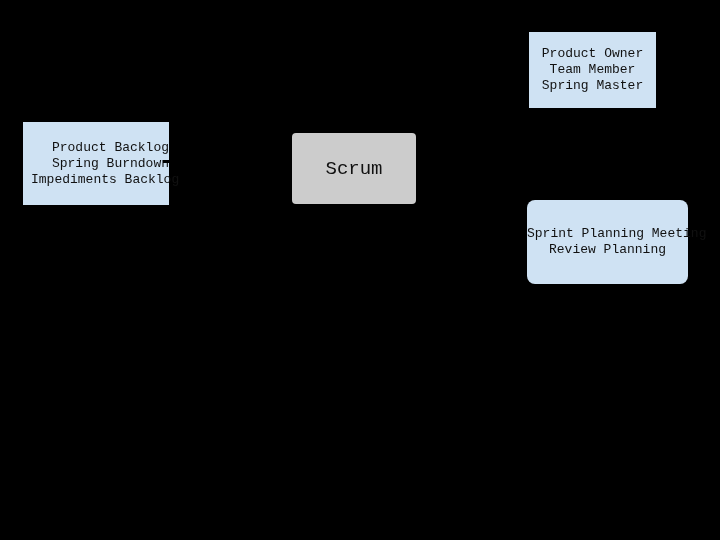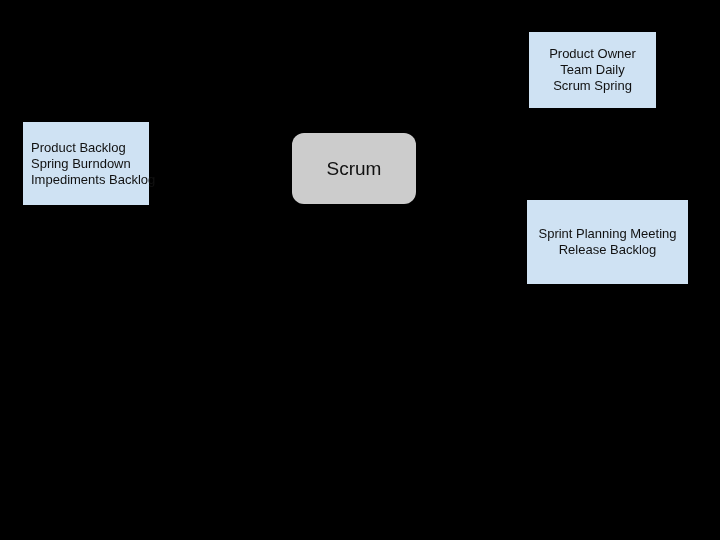--- a/index.html
+++ b/index.html
@@ -27,54 +27,57 @@
     line-height: 16px;
     display: flex;
     flex-direction: column;
     justify-content: center;
   }
   .node.blue {
     background: #cfe2f3;
   }
   .node .line {
     white-space: nowrap;
+    font-family: Liberation Mono, monospace;
   }
   .node-artifacts {
     left: 23px;
     top: 122px;
-    width: 126px;
+    width: 146px;
     height: 83px;
     padding-left: 8px;
-    text-align: left;
+    text-align: right;
   }
   .node-roles {
     left: 529px;
     top: 32px;
     width: 127px;
     height: 76px;
     text-align: center;
   }
   .node-ceremonies {
     left: 527px;
     top: 200px;
     width: 161px;
     height: 84px;
     text-align: center;
+    border-radius: 8px;
   }
   .node-center {
     left: 292px;
     top: 133px;
     width: 124px;
     height: 71px;
     background: #cccccc;
-    border-radius: 12px;
+    border-radius: 4px;
     align-items: center;
     text-align: center;
     font-size: 19px;
     line-height: 22px;
+    font-family: Liberation Mono, monospace;
   }
   .connector-stub {
     position: absolute;
     left: 163px;
     top: 160px;
     width: 6px;
     height: 3px;
     background: #000000;
   }
 </style>
@@ -84,27 +87,27 @@
 <div class="stage">
 
   <div class="node blue node-artifacts">
     <div class="line">Product Backlog</div>
     <div class="line">Spring Burndown</div>
     <div class="line">Impediments Backlog</div>
   </div>
 
   <div class="node blue node-roles">
     <div class="line">Product Owner</div>
-    <div class="line">Team Daily</div>
-    <div class="line">Scrum Spring</div>
+    <div class="line">Team Member</div>
+    <div class="line">Spring Master</div>
   </div>
 
   <div class="node blue node-ceremonies">
     <div class="line">Sprint Planning Meeting</div>
-    <div class="line">Release Backlog</div>
+    <div class="line">Review Planning</div>
   </div>
 
   <div class="node node-center">
     <span>Scrum</span>
   </div>
 
   <div class="connector-stub"></div>
 
 </div>
 

